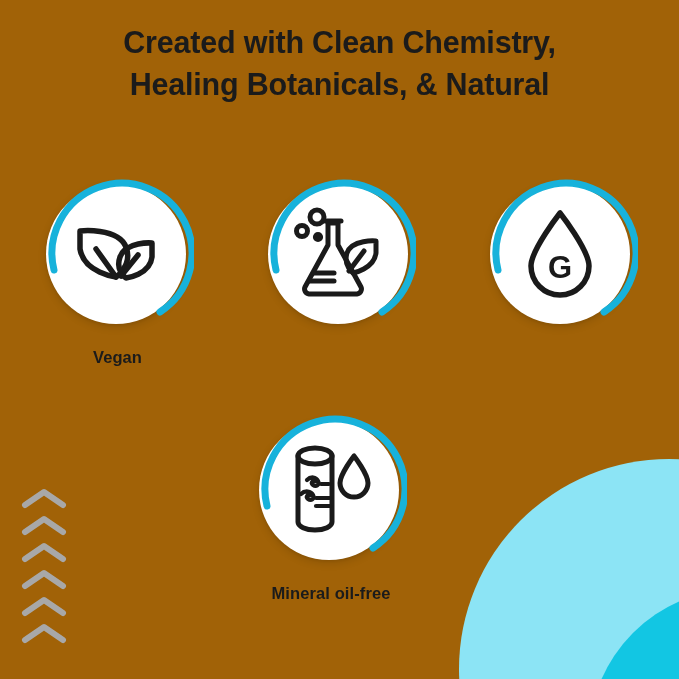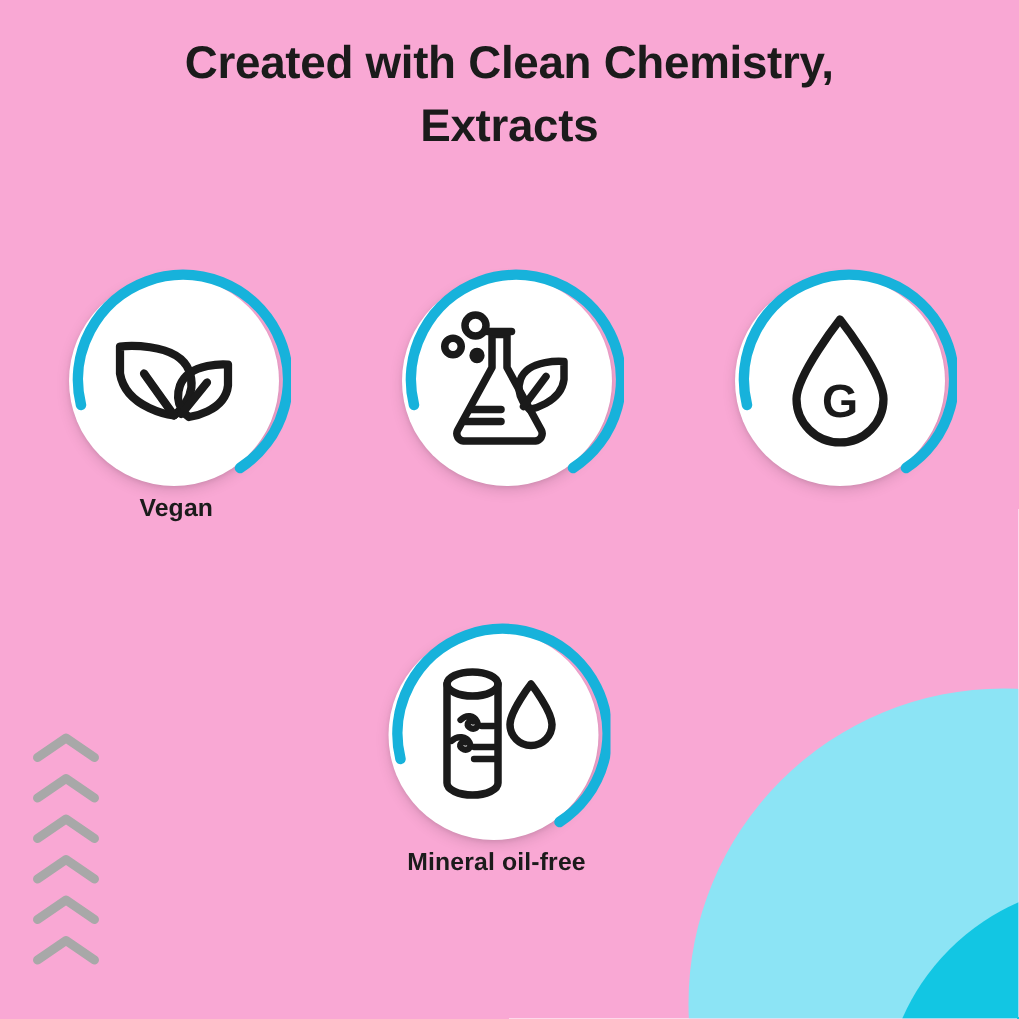--- a/index.html
+++ b/index.html
@@ -7,21 +7,21 @@
     padding: 0;
     background: #ffffff;
   }
   body {
     font-family: "Liberation Sans", sans-serif;
   }
   #page {
     position: relative;
     width: 679px;
     height: 679px;
-    background: #f9a8d4;
+    background: #a16207;
     overflow: hidden;
   }
 
   
   .corner-deco {
     position: absolute;
     right: 0;
     bottom: 0;
     width: 220px;
     height: 220px;
@@ -103,20 +103,21 @@
     position: absolute;
     left: 4px;
     top: 6px;
     width: 140px;
     height: 140px;
     display: flex;
     align-items: center;
     justify-content: center;
   }
   .badge-label {
+    margin-top: 18px;
     font-size: 16.5px;
     font-weight: bold;
     color: #1b1b1b;
     letter-spacing: 0.1px;
     white-space: nowrap;
   }
 
   
   .chevrons {
     position: absolute;
@@ -132,21 +133,21 @@
 
 <div id="page">
 
   <div class="corner-deco">
     <div class="corner-outer"></div>
     <div class="corner-inner"></div>
   </div>
 
   <div class="heading">
     <div>Created with Clean Chemistry,</div>
-    <div>Extracts</div>
+    <div>Healing Botanicals, &amp; Natural</div>
   </div>
 
   <div class="row" id="row-1">
 
     <div class="badge">
       <div class="badge-circle">
         <div class="badge-disc"></div>
         <svg class="badge-ring" viewBox="0 0 152 152">
           <path d="M 12 92 A 70 70 0 1 1 118 134" fill="none" stroke="#17B2DB" stroke-width="7" stroke-linecap="round"></path>
         </svg>

